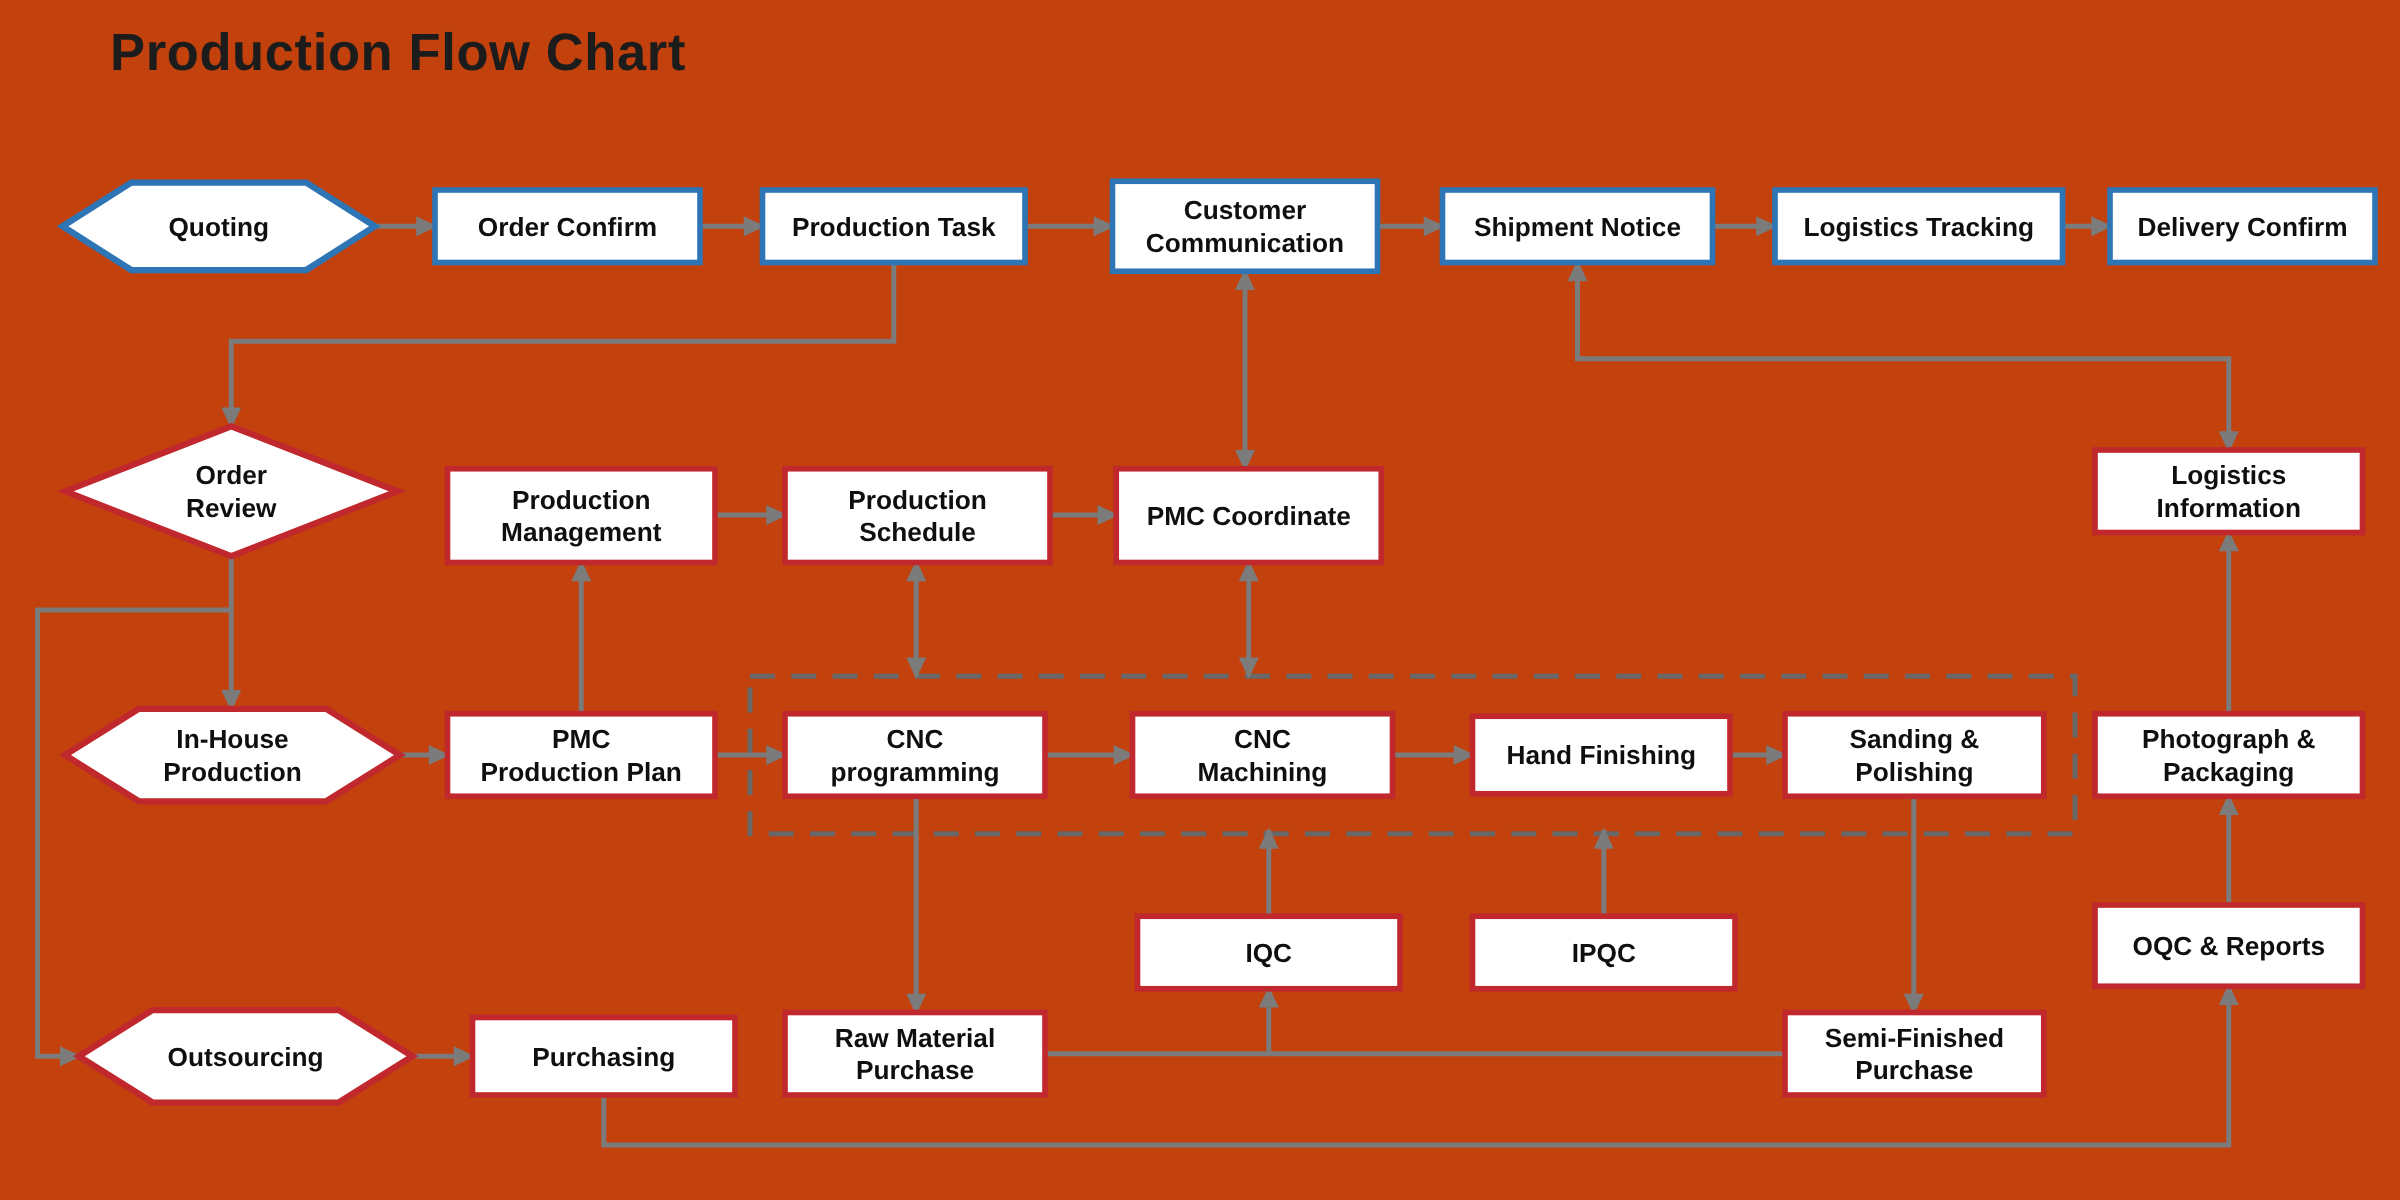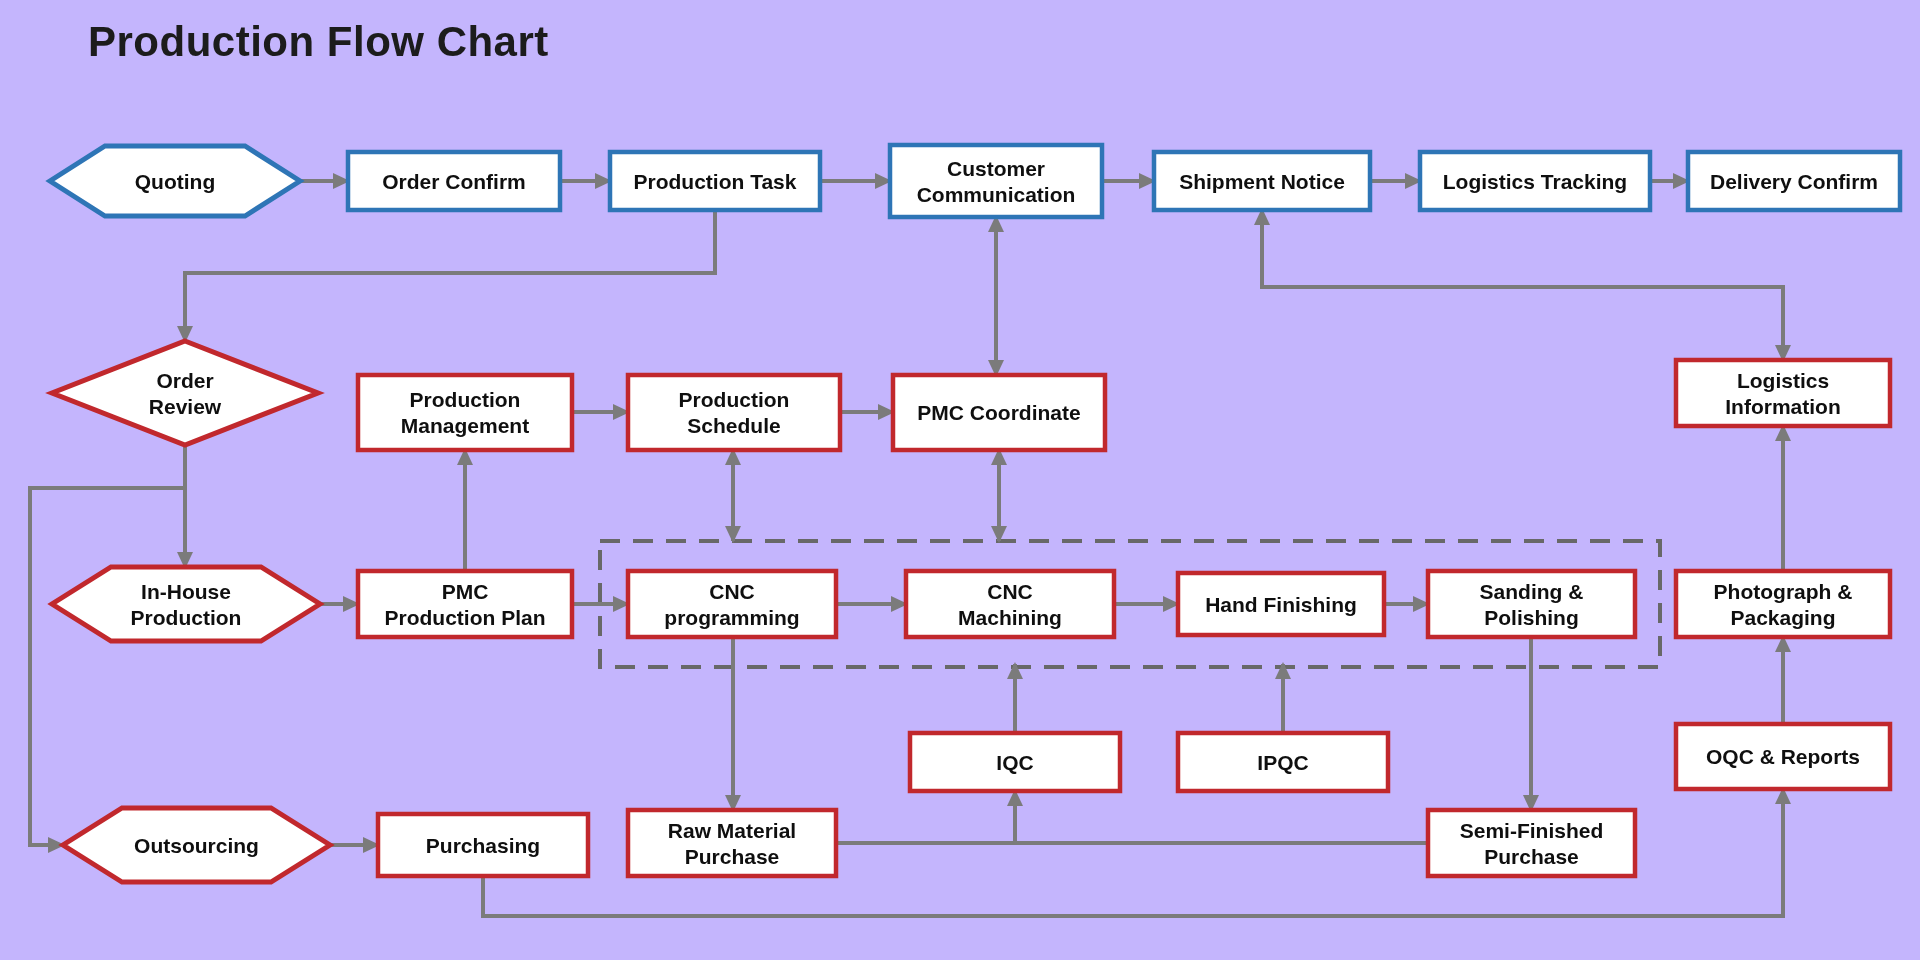--- a/index.html
+++ b/index.html
@@ -1,19 +1,19 @@
 <!DOCTYPE html>
 <html><head>
 <meta charset="utf-8">
 <style>
   html,body{margin:0;padding:0;background:#e8e8e8;}
   .stage{
     position:relative;
     width:1920px;height:960px;
-    background:#c4b5fd;
+    background:#c2410c;
     overflow:hidden;
     font-family:"Liberation Sans",sans-serif;
   }
   .page-title{
     position:absolute;
     left:88px;top:18px;
     font-size:42px;
     font-weight:bold;
     color:#1c1c1c;
     letter-spacing:0.5px;

